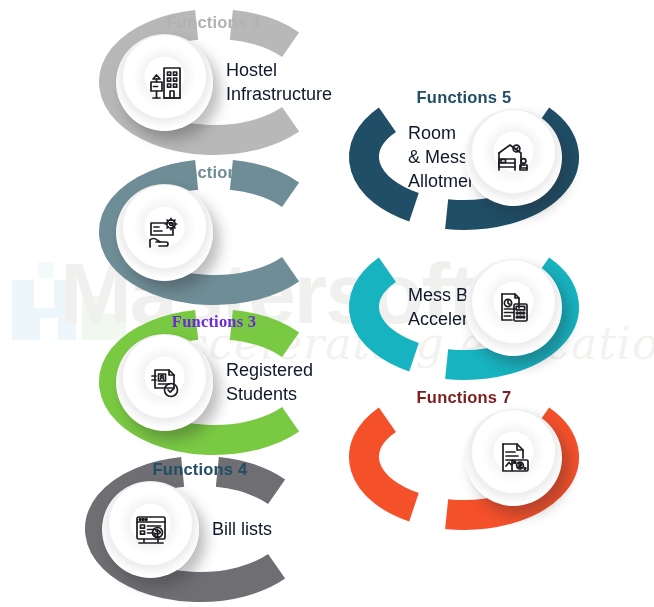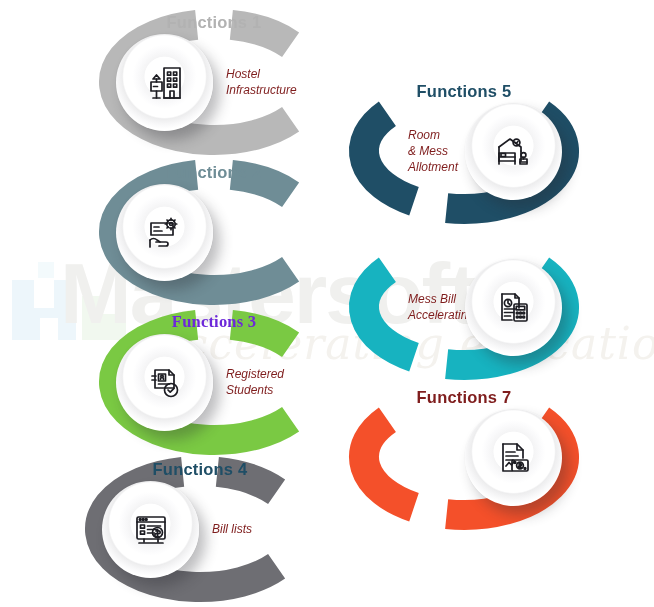--- a/index.html
+++ b/index.html
@@ -47,23 +47,22 @@
         #ededee 58%,#f8f8f9 66%,
         #ffffff 72%,#ffffff 100%);
     box-shadow:7px 9px 13px rgba(40,40,45,.30), 0 0 0 1px rgba(0,0,0,.015);
     z-index:5;display:flex;align-items:center;justify-content:center;
   }
   .disc svg{display:block;}
 
   .label{
     position:absolute;top:0;height:148px;
     display:flex;align-items:center;
-    font-size:12px;line-height:1.34;color:#7f1d1d;z-index:4;
+    font-size:18px;line-height:1.34;color:#0f172a;z-index:4;
     white-space:pre-line;
-    font-style:italic;
   }
 
   
   .side-left .disc{left:18px;}
   .side-left .label{left:128px;width:96px;justify-content:flex-start;text-align:left;}
   
   .side-right .disc{right:18px;}
   .side-right .label{left:14px;width:100px;justify-content:flex-start;text-align:left;margin-left:46px;}
 </style>
 </head>
@@ -194,21 +193,21 @@
       <path d="M27.5 20.7v5.6M26 21.9h2.8a1.4 1.4 0 010 2.8h-2.6a1.4 1.4 0 000 2.8H29"></path>
       <path d="M14 30v3"></path>
               <path d="M28 30v3"></path>
               <path d="M9 34h24"></path>
     </g>
           </svg>
         </span>
       </div>
     <div class="label">Bill lists</div>
   </div>
-    <div class="item side-right" style="left: 348px; top: 77px;">
+    <div class="item side-right" style="left: 348px; top: 83px;">
     <div class="ring">
         <svg width="232" height="148" viewBox="0 0 232 148">
       <path d="M192.60,36.72 A100,58 0 0 1 98.64,131.12" fill="none" stroke="#1f4e66" stroke-width="30" stroke-linecap="butt"></path>
           <path d="M66.00,124.23 A100,58 0 0 1 39.40,36.72" fill="none" stroke="#1f4e66" stroke-width="30" stroke-linecap="butt"></path>
     </svg>
       </div>
     <div class="title" style="color: rgb(31, 78, 102);">Functions 5</div>
     <div class="disc">
         <span>
           <svg width="42" height="42" viewBox="0 0 42 42">

